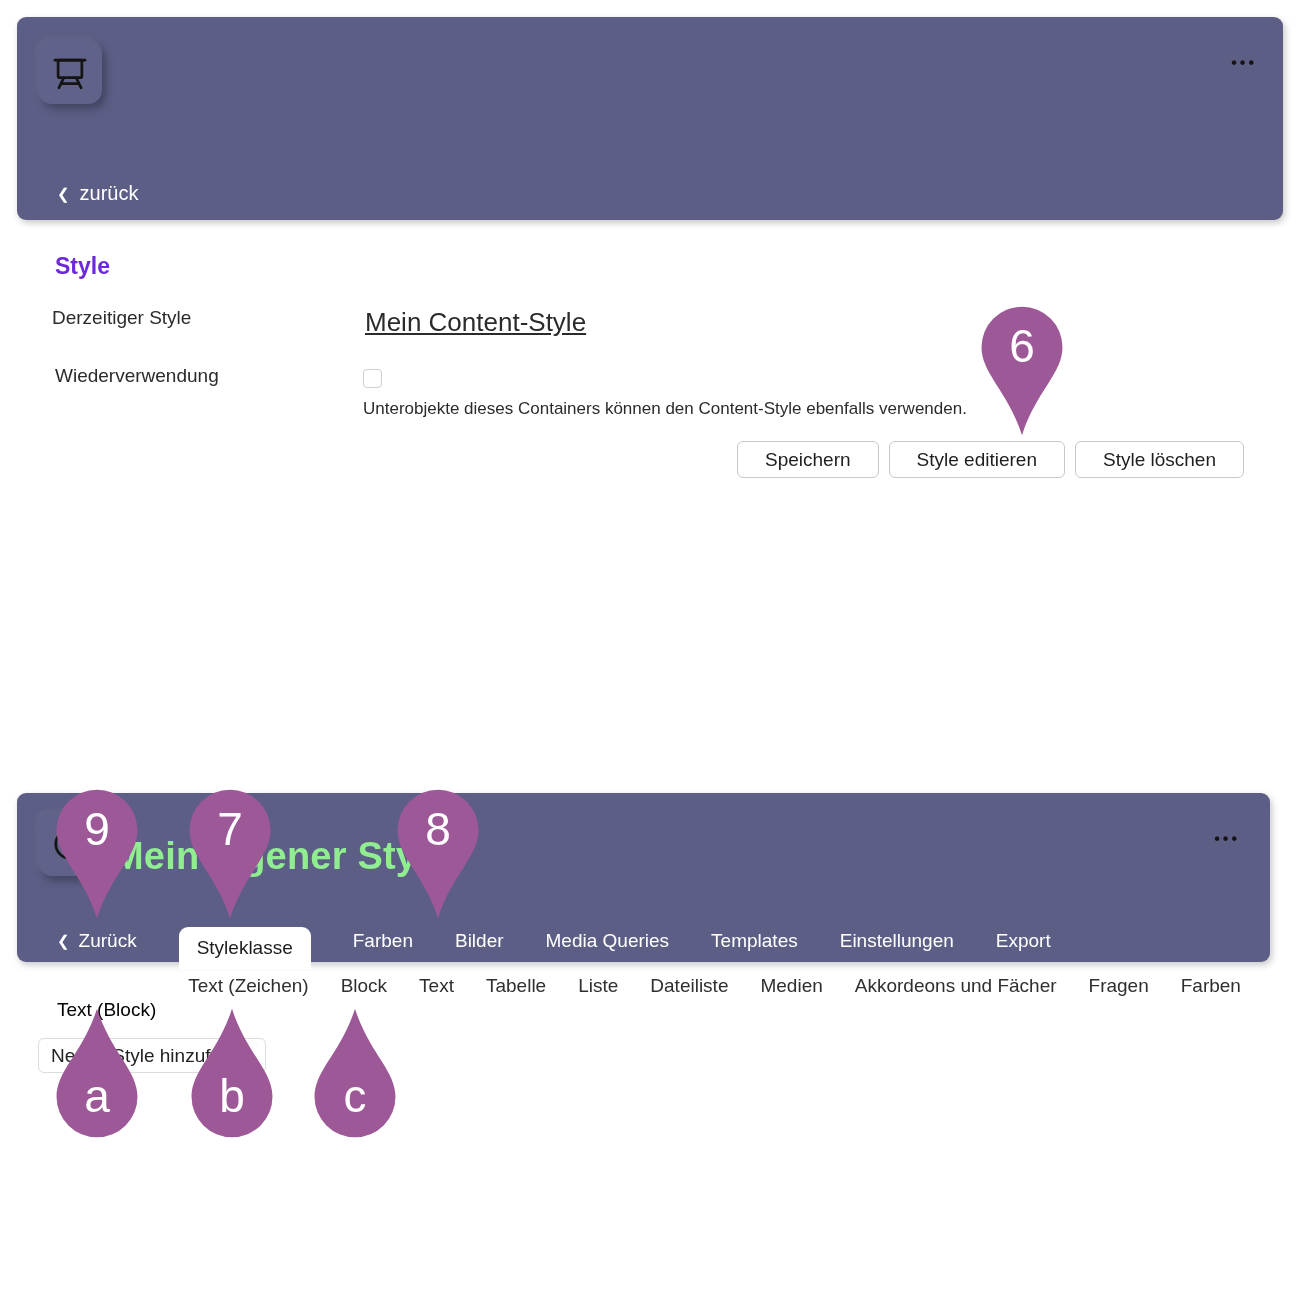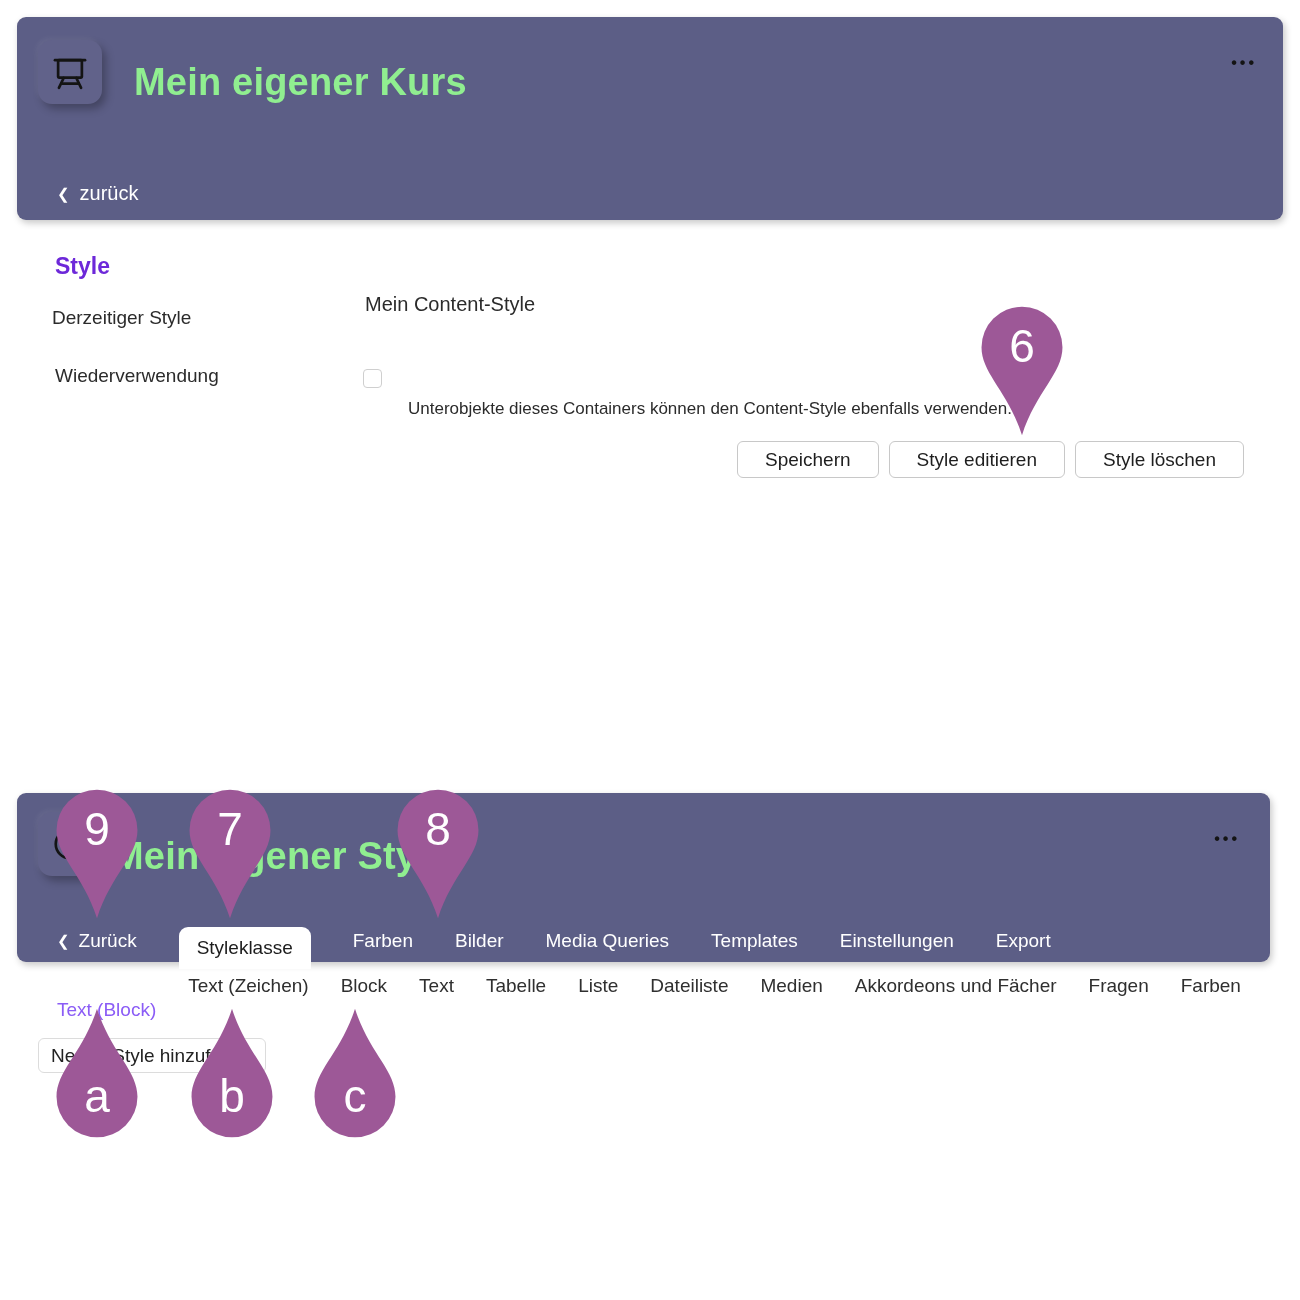--- a/index.html
+++ b/index.html
@@ -32,44 +32,44 @@
 
   .back-link { position:absolute; left:40px; bottom:15px; display:flex; align-items:center;
                gap:10px; color:#ffffff; font-size:20px; cursor:pointer; }
   .chev { font-size:15px; font-weight:bold; line-height:20px; }
 
   
   .abs { position:absolute; }
   .sec-heading { left:55px; top:253px; font-size:23px; font-weight:bold; color:#6d28d9; }
   .row-label   { font-size:19px; color:#2b2b2b; }
   .lbl-current { left:52px;  top:307px; }
-  .val-current { left:365px; top:293px; font-size:20px; }
+  .val-current { left:365px; top:307px; font-size:26px;text-decoration:underline; }
   .lbl-reuse   { left:55px;  top:365px; }
   .checkbox { left:363px; top:369px; width:19px; height:19px; appearance:none;
               -webkit-appearance:none; border:1px solid #cfcfcf; border-radius:4px;
               background:#fff; cursor:pointer; }
-  .help-text { left:363px; top:399px; font-size:17px; color:#2b2b2b;margin-left:45px; }
+  .help-text { left:363px; top:399px; font-size:17px; color:#2b2b2b; }
   .btn-row { top:441px; right:56px; display:flex; gap:10px; }
   .btn { height:37px; padding:0 27px; font-size:19px; font-family:inherit; color:#1e1e1e;
          background:#fff; border:1px solid #c8c8c8; border-radius:6px; cursor:pointer;
          white-space:nowrap; }
 
   
   .tabbar { position:absolute; left:40px; bottom:0; height:42px; display:flex;
             align-items:center; gap:42px; }
   .tab { color:#ffffff; font-size:19px; display:flex; align-items:center; gap:9px;
          cursor:pointer; white-space:nowrap; height:42px; }
   .tab.active { background:#ffffff; color:#1c1c1c; border-radius:9px 9px 0 0;
                 padding:0 18px;margin-top:14px; }
 
   
   .subtabbar { position:absolute; left:57px; top:971px; height:30px; display:flex;
                align-items:center; gap:32px; }
   .subtab { font-size:19px; color:#2f2f2f; cursor:pointer; white-space:nowrap; }
-  .subtab.active { color:#8b5cf6;margin-top:48px; }
+  .subtab.active { color:#000000;margin-top:48px; }
 
   .add-btn { position:absolute; left:38px; top:1038px; height:35px; padding:0 12px;
              font-size:19px; font-family:inherit; color:#222; background:#fff;
              border:1px solid #dcdcdc; border-radius:6px; cursor:pointer; }
 
   
   .marker { position:absolute; width:88px; height:132px; z-index:50; }
   .marker svg { width:88px; height:132px; display:block; }
   .marker path { fill:#9d5897; }
   .marker-label { position:absolute; left:0; width:100%; text-align:center;
@@ -93,21 +93,20 @@
   <section class="hdr hdr-top">
     <div class="icon-tile">
       <svg viewBox="0 0 24 24" fill="none" stroke="#141414" stroke-width="1.7" stroke-linecap="round">
         <path d="M2.5 4.5 H21.5"></path>
         <rect x="4.5" y="4.5" width="15" height="11" rx="0.5"></rect>
         <path d="M8 15.8 L5 22"></path>
         <path d="M16 15.8 L19 22"></path>
         <path d="M6.6 19.3 H17.4"></path>
       </svg>
     </div>
-    <h1 class="panel-title">Mein eigener Kurs</h1>
     <div class="dots">•••</div>
     <div class="back-link">
       <span class="chev">❮</span>
       <span>zurück</span>
     </div>
   </section>
 
   <h2 class="abs sec-heading">Style</h2>
   <div class="abs row-label lbl-current">Derzeitiger Style</div>
   <div class="abs val-current">Mein Content-Style</div>

